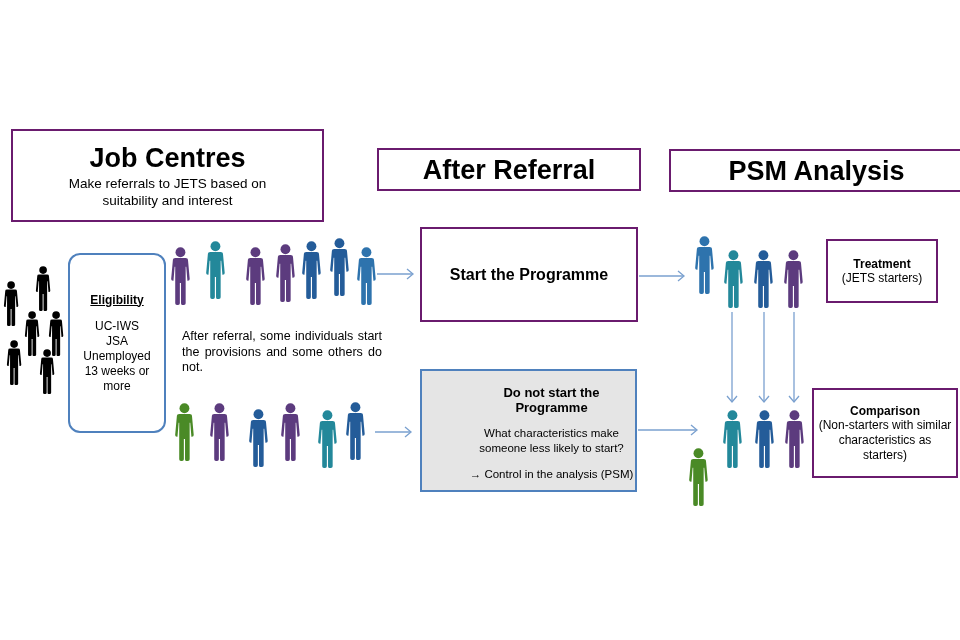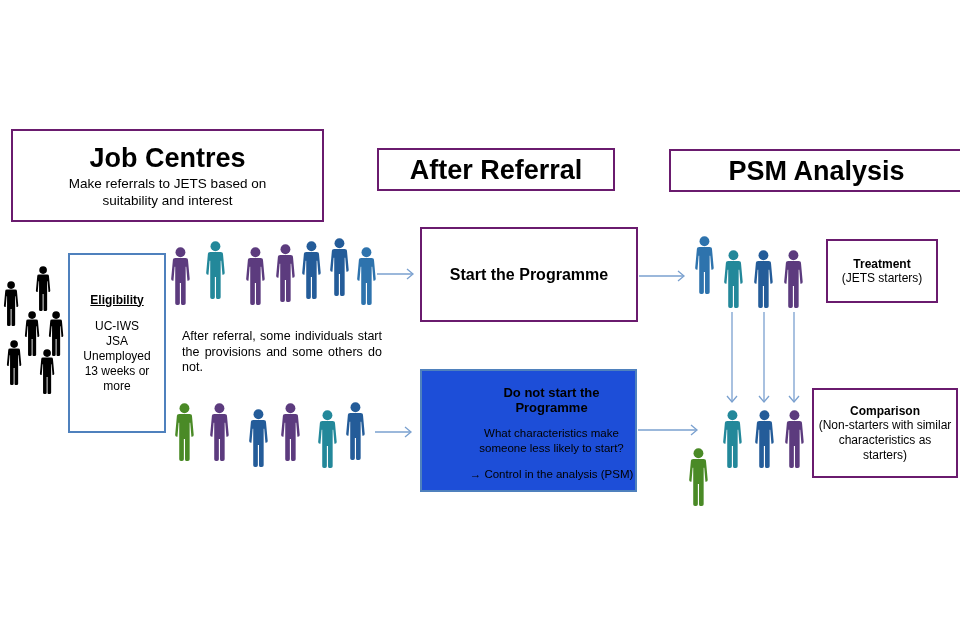--- a/index.html
+++ b/index.html
@@ -1,43 +1,43 @@
 <!DOCTYPE html>
 <html><head>
 <meta charset="utf-8">
 <style>
   html,body{margin:0;padding:0;background:#ffffff;}
   body{width:960px;height:640px;position:relative;overflow:hidden;font-family:"Liberation Sans",sans-serif;color:#000;}
   .abs{position:absolute;}
   .pbox{position:absolute;border:2px solid #6a1b6e;background:#fff;box-sizing:border-box;}
-  .bbox{position:absolute;border:2px solid #4f81bd;background:#1d4ed8;box-sizing:border-box;padding-left:46px;}
+  .bbox{position:absolute;border:2px solid #4f81bd;background:#e5e5e5;box-sizing:border-box;padding-left:46px;}
   .center{display:flex;flex-direction:column;align-items:center;justify-content:center;text-align:center;}
   .h1{font-weight:bold;font-size:27px;line-height:30px;}
   .sub{font-size:13.5px;line-height:17px;text-align:center;}
   .bold13{font-weight:bold;font-size:16px;}
   .txt12{font-size:12px;line-height:15px;}
   svg.person{position:absolute;overflow:visible;}
 </style>
 </head>
 <body>
 
 <div class="pbox center" style="left:11px;top:129px;width:313px;height:93px;">
   <div class="h1">Job Centres</div>
   <div class="sub" style="width:225px;margin-top:2px;">Make referrals to JETS based on suitability and interest</div>
 </div>
 
-<div class="pbox center" style="left:377px;top:148px;width:238px;height:43px;">
+<div class="pbox center" style="left:377px;top:148px;width:264px;height:43px;">
   <div class="h1">After Referral</div>
 </div>
 
 <div class="pbox center" style="left:669px;top:149px;width:295px;height:43px;">
   <div class="h1">PSM Analysis</div>
 </div>
 
-<div class="abs center" style="left:68px;top:253px;width:98px;height:180px;border:2px solid #4f81bd;border-radius:0;box-sizing:border-box;">
+<div class="abs center" style="left:68px;top:253px;width:98px;height:180px;border:2px solid #4f81bd;border-radius:12px;box-sizing:border-box;">
   <div class="bold13" style="text-decoration:underline;font-size:12px;margin-bottom:12px;">Eligibility</div>
   <div class="txt12">UC-IWS</div>
   <div class="txt12">JSA</div>
   <div class="txt12">Unemployed</div>
   <div class="txt12">13 weeks or</div>
   <div class="txt12">more</div>
 </div>
 
 <div class="abs txt12" style="left:182px;top:329px;width:200px;text-align:justify;font-size:12.5px;line-height:15.5px;">After referral, some individuals start the provisions and some others do not.</div>
 

